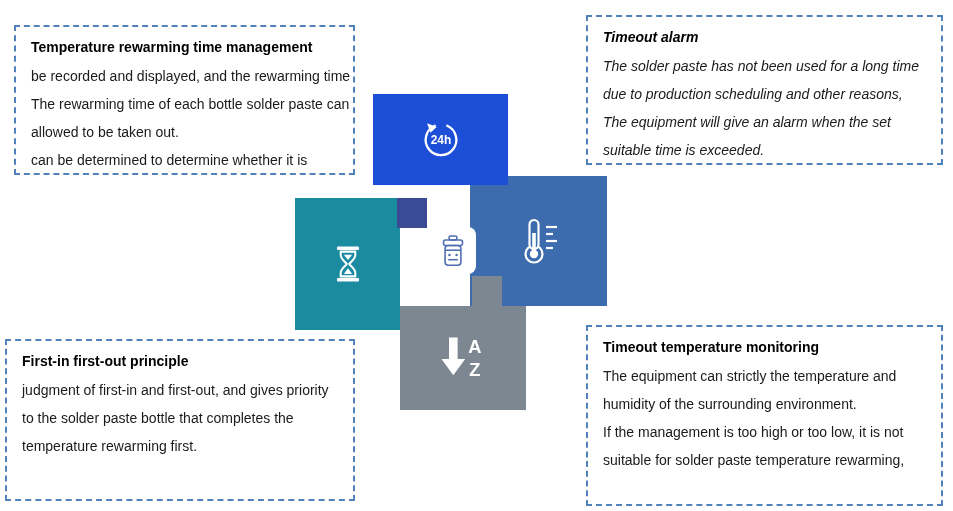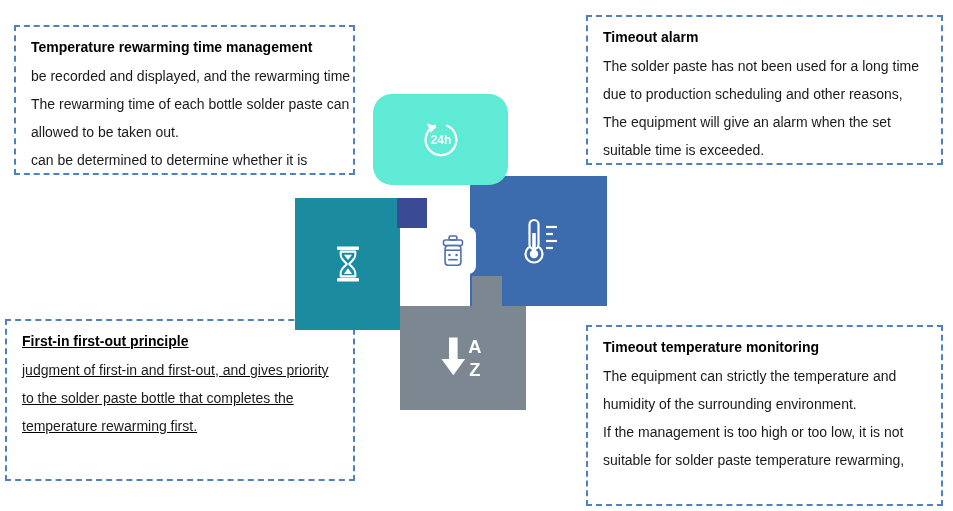--- a/index.html
+++ b/index.html
@@ -5,29 +5,29 @@
   * { margin:0; padding:0; box-sizing:border-box; }
   html,body { background:#ffffff; font-family:"Liberation Sans", sans-serif; }
   .stage { position:relative; width:953px; height:511px; background:#ffffff; overflow:hidden; }
 
   
   .fbox { position:absolute; border:2px dashed #4f81bd; background:#ffffff; padding:10px 15px 0 15px; }
   .fbox h3 { font-size:14px; font-weight:bold; color:#000000; margin:2px 0 7px 0; }
   .fbox p  { font-size:14px; color:#1a1a1a; line-height:28px; white-space:nowrap; }
 
   #box-tl { left:14px;  top:25px;  width:341px; height:150px; }
-  #box-tr { left:586px; top:15px;  width:357px; height:150px; }
-  #box-bl { left:5px;   top:319px; width:350px; height:162px;text-decoration:underline; }
+  #box-tr { left:586px; top:15px;  width:357px; height:150px;font-style:italic; }
+  #box-bl { left:5px;   top:339px; width:350px; height:162px; }
   #box-br { left:586px; top:325px; width:357px; height:181px; }
 
   
   .tile { position:absolute; display:flex; align-items:center; justify-content:center; }
   #tile-hourglass     { left:295px; top:198px; width:105px; height:132px; background:#1b8ba0; }
   #tile-thermometer   { left:470px; top:176px; width:137px; height:130px; background:#3c6cad; }
-  #tile-24h           { left:373px; top:94px;  width:135px; height:91px;  background:#5eead4;border-radius:19px; }
+  #tile-24h           { left:373px; top:94px;  width:135px; height:91px;  background:#1d4ed8; }
   #tile-sort          { left:400px; top:306px; width:126px; height:104px; background:#7c8791; }
   #tile-small-indigo  { left:397px; top:198px; width:30px;  height:30px;  background:#3b4a94; }
   #tile-small-gray    { left:472px; top:276px; width:30px;  height:30px;  background:#7c8791; }
   #tile-jar           { left:429px; top:227px; width:47px;  height:47px;  background:#ffffff; border-radius:8px; }
 
   svg { display:block; }
   svg text { font-family:"Liberation Sans", sans-serif; }
 </style>
 </head>
 <body>

